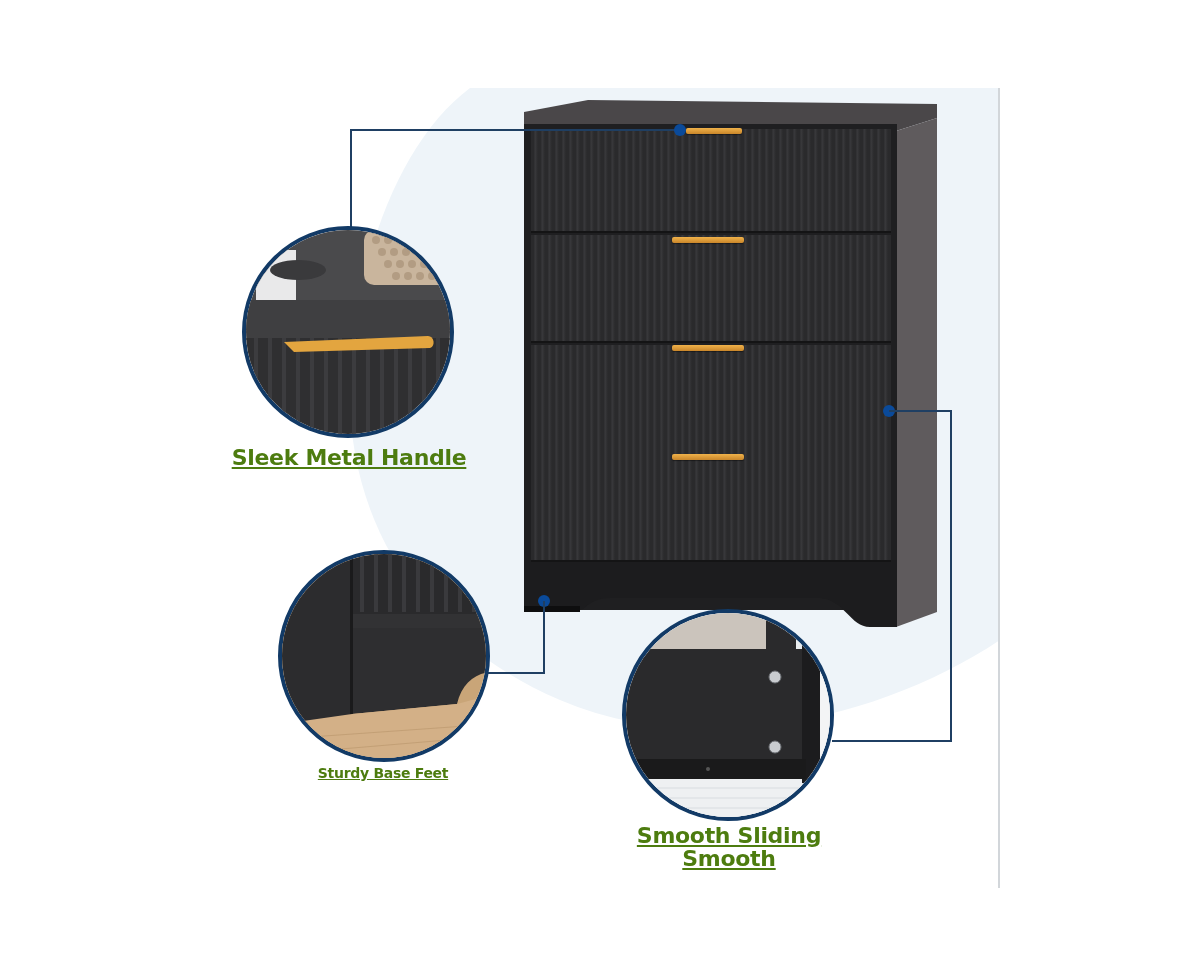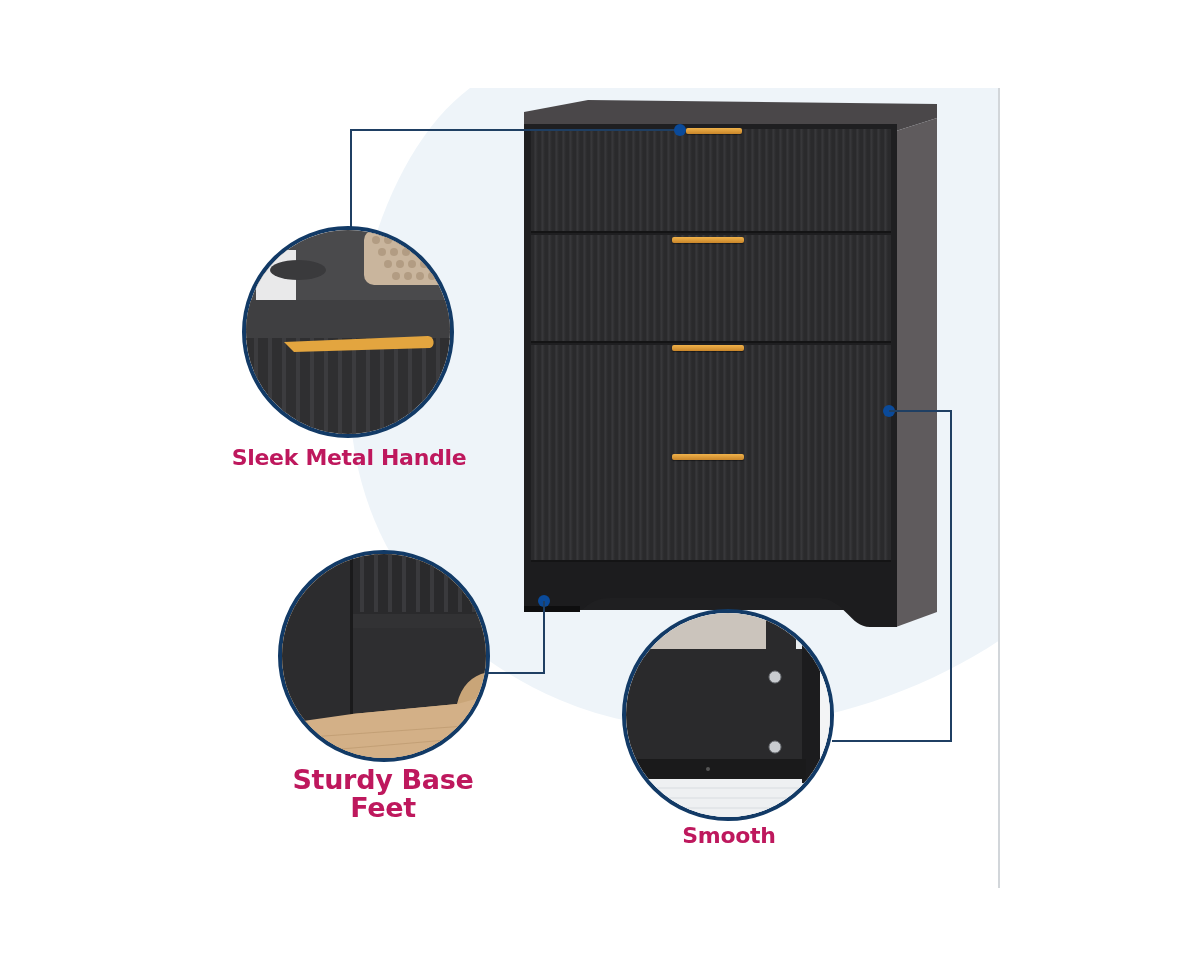--- a/index.html
+++ b/index.html
@@ -1,19 +1,19 @@
 <!DOCTYPE html>
 <html><head>
 <meta charset="utf-8">
 <style>
   html, body { margin:0; padding:0; background:#ffffff; }
   body { width:1200px; height:977px; position:relative; overflow:hidden; font-family:"DejaVu Sans", "Liberation Sans", sans-serif; }
   .stage { position:absolute; left:0; top:0; width:1200px; height:977px; }
   .bg-blob { position:absolute; left:0; top:0; }
-  .label { position:absolute; color:#be185d; font-weight:bold; text-align:center; letter-spacing:-0.3px; line-height:1.05; }
+  .label { position:absolute; color:#4d7c0f; font-weight:bold; text-align:center; letter-spacing:-0.3px; line-height:1.05;text-decoration:underline; }
   .callout-line { position:absolute; background:#1f3f63; }
   .dot { position:absolute; width:12px; height:12px; border-radius:50%; background:#0a4a9a; }
   .circle { position:absolute; border-radius:50%; overflow:hidden; border:4px solid #123a66; box-sizing:border-box; }
   .handle { position:absolute; height:6px; border-radius:2px; background:linear-gradient(#f0b24a,#c9862a); box-shadow:0 1px 1px rgba(0,0,0,0.4); }
   .drawer { position:absolute; left:531px; width:360px; background:
       repeating-linear-gradient(90deg, #2a2a2c 0px, #2a2a2c 3px, #3a3a3d 4px, #2f2f31 6px, #2a2a2c 7px); border-bottom:2px solid #141415; box-sizing:border-box; }
 </style>
 </head>
 <body>
 
@@ -131,21 +131,21 @@
       <path d="M 70 74 L 212 74 L 212 118 C 195 118 180 128 175 150 L 70 160 Z" fill="#2e2e30"></path>
       <rect x="68" y="0" width="3" height="162" fill="#1a1a1b"></rect>
       <path d="M 0 170 L 70 160 L 175 150 L 212 140 L 212 212 L 0 212 Z" fill="#d3b087"></path>
       <g stroke="#b8956b" stroke-width="1" opacity="0.6">
         <line x1="0" y1="185" x2="212" y2="170"></line>
           <line x1="0" y1="200" x2="212" y2="182"></line>
           <line x1="20" y1="212" x2="212" y2="196"></line>
       </g>
     </svg>
   </div>
-  <div class="label" style="left:256px;top:766px;width:254px;font-size:27px;">Sturdy Base Feet</div>
+  <div class="label" style="left:256px;top:766px;width:254px;font-size:14px;">Sturdy Base Feet</div>
 
   <div class="dot" style="left:883px;top:405px;"></div>
   <div class="callout-line" style="left:889px;top:410px;width:63px;height:2px;"></div>
   <div class="callout-line" style="left:950px;top:410px;width:2px;height:332px;"></div>
   <div class="callout-line" style="left:832px;top:740px;width:120px;height:2px;"></div>
 
   <div class="circle" style="left:622px;top:609px;width:212px;height:212px;">
     <svg width="212" height="212" viewBox="0 0 212 212">
       <rect width="212" height="212" fill="#e8ecef"></rect>
       <rect x="0" y="0" width="170" height="36" fill="#cbc4bc"></rect>
@@ -159,16 +159,17 @@
       <circle cx="82" cy="156" r="2" fill="#555"></circle>
       <rect x="0" y="166" width="176" height="46" fill="#eef0f2"></rect>
       <g stroke="#d8dce0" stroke-width="1">
         <line x1="0" y1="175" x2="176" y2="175"></line>
           <line x1="0" y1="185" x2="176" y2="185"></line>
           <line x1="0" y1="195" x2="176" y2="195"></line>
       </g>
     </svg>
   </div>
   <div class="label" style="left:612px;top:824px;width:234px;font-size:22px;">
+    <div>Smooth Sliding</div>
     <div>Smooth</div>
   </div>
 
 </div>
 
 </body></html>

